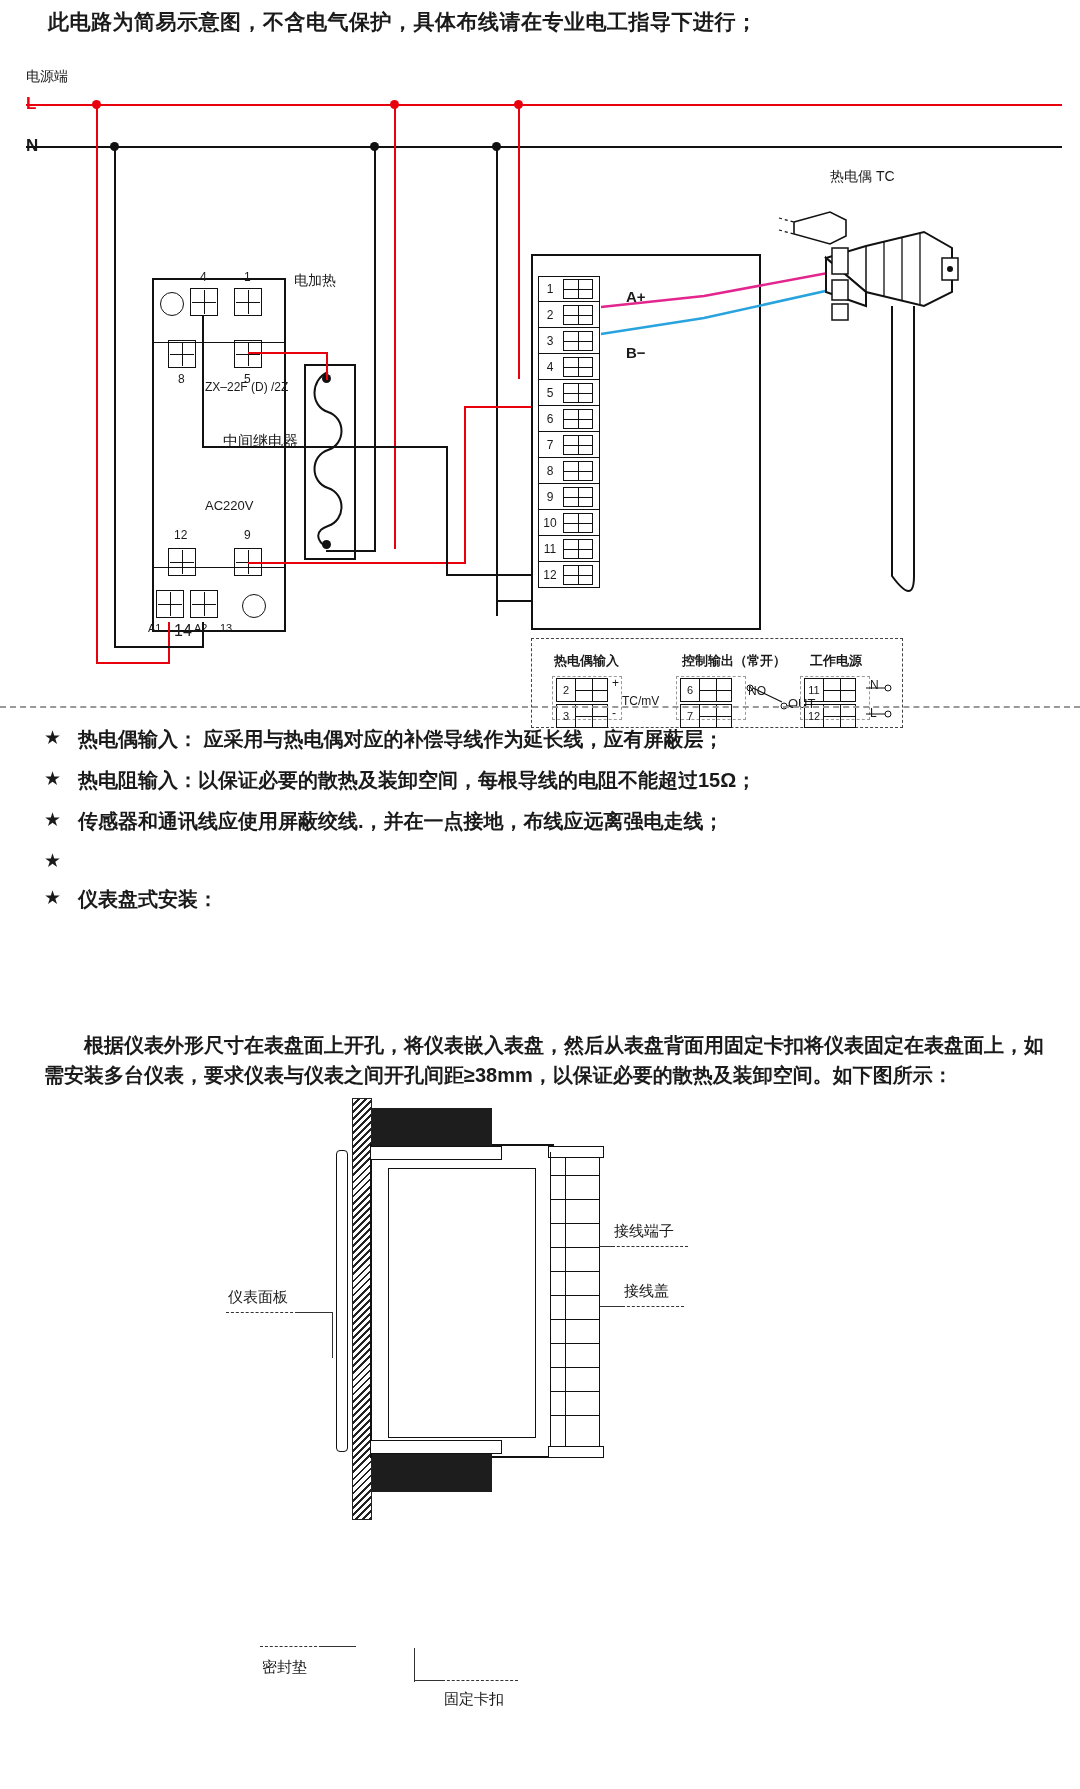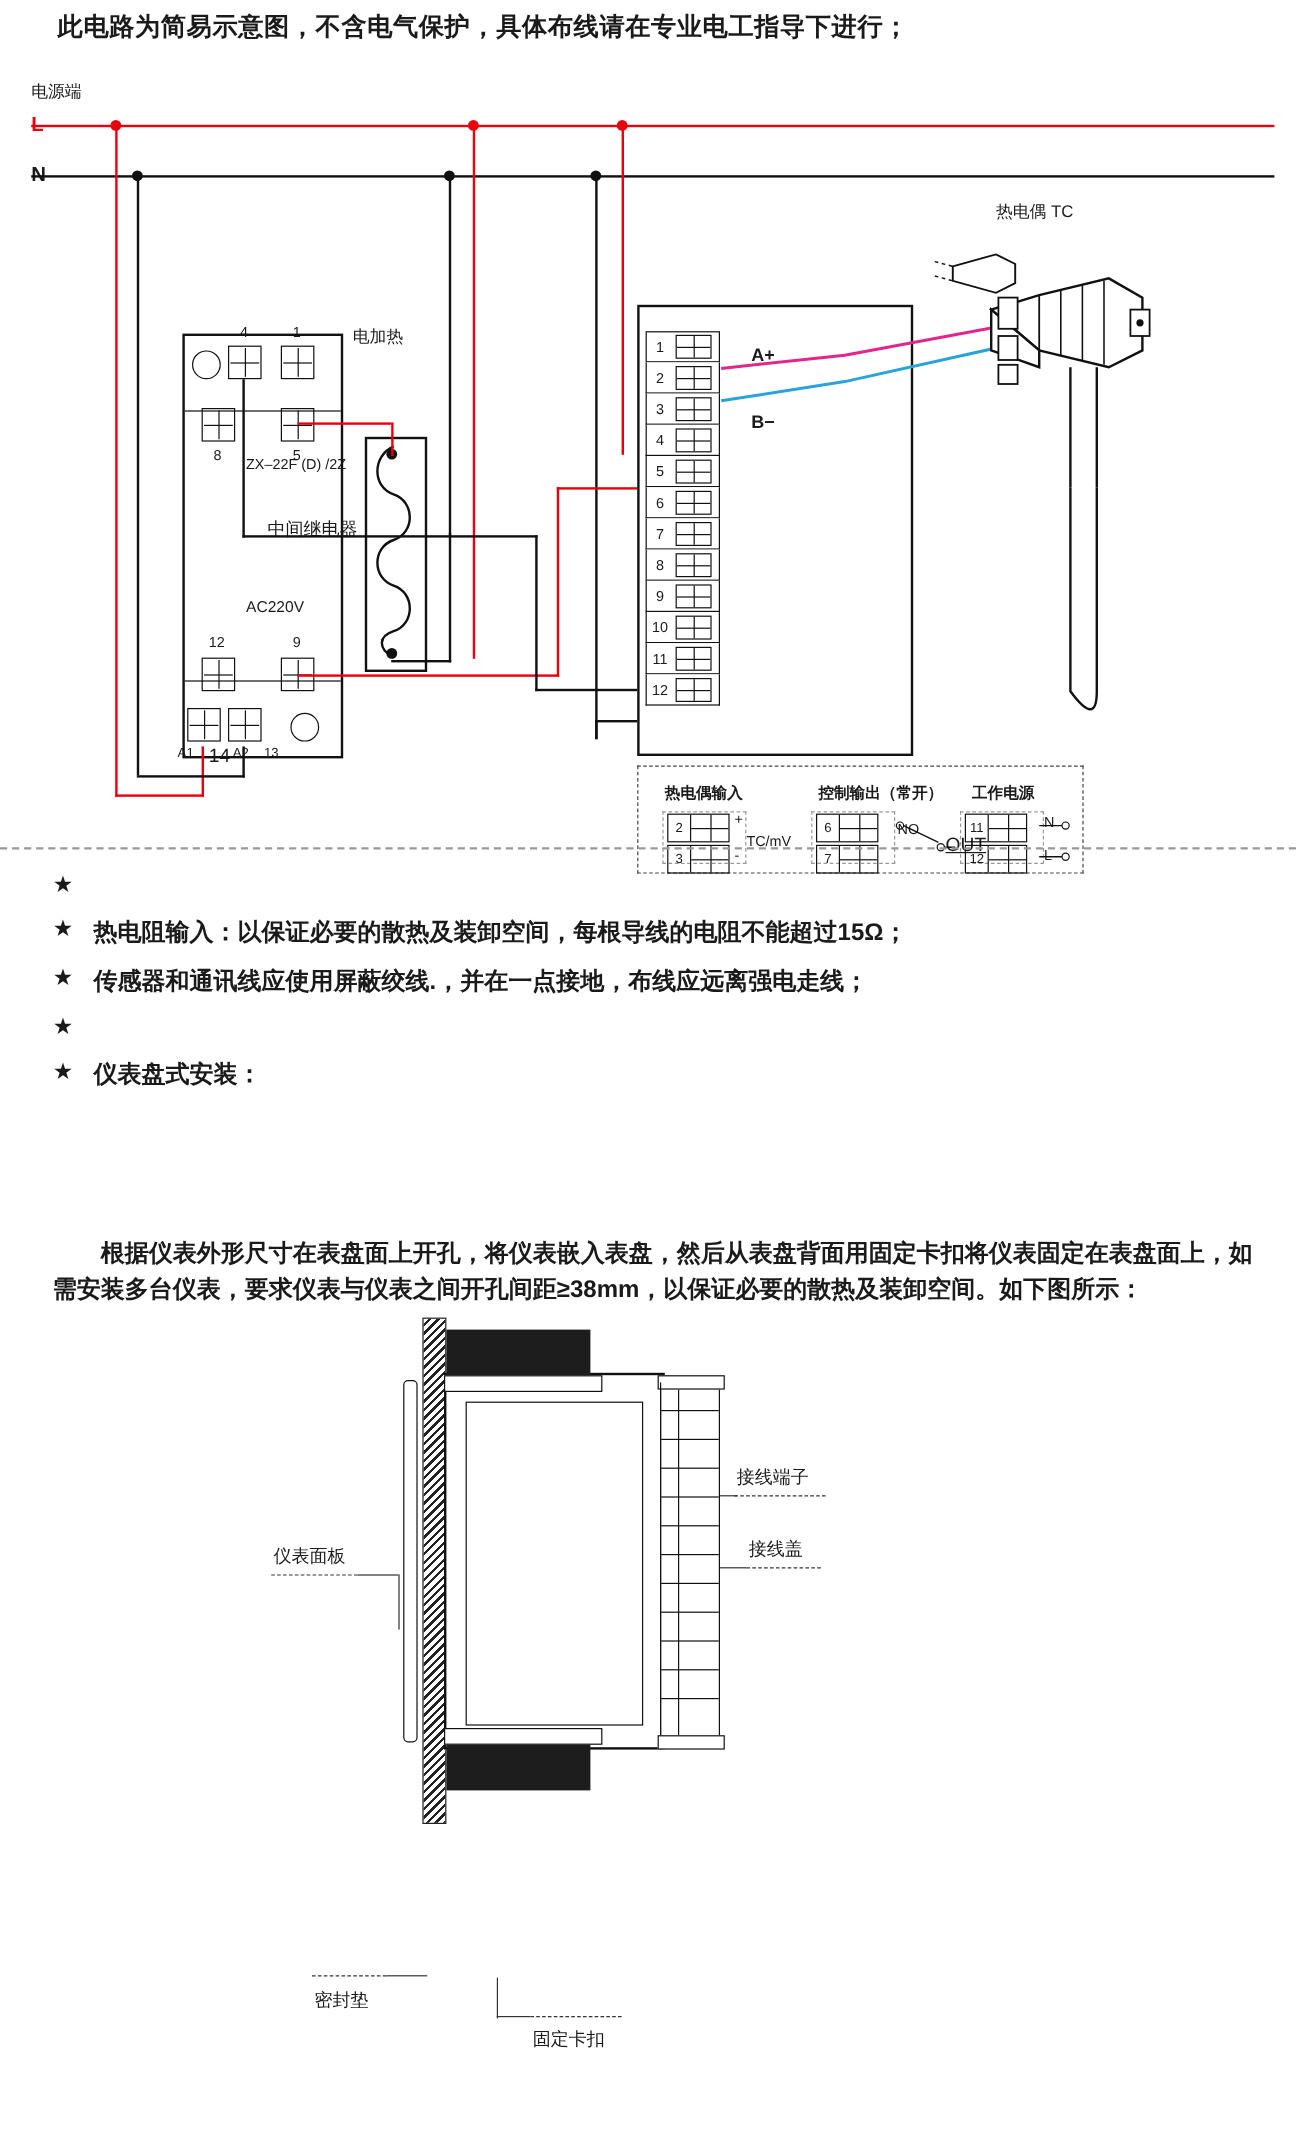--- a/index.html
+++ b/index.html
@@ -281,21 +281,21 @@
     <div class="lg-sub" style="left:672px;top:620px;width:68px;height:42px;"></div>
     <div class="mini" style="left:676px;top:622px;">
         <span class="n">6</span>
         <span class="sq"></span>
       </div>
     <div class="mini" style="left:676px;top:648px;">
         <span class="n">7</span>
         <span class="sq"></span>
       </div>
     <div class="lbl" style="left:744px;top:628px;font-size:12px;">NO</div>
-    <div class="lbl" style="left:784px;top:640px;font-size:16px;text-decoration:underline;">OUT</div>
+    <div class="lbl" style="left:784px;top:640px;font-size:13px;">OUT</div>
     <svg style="position:absolute;left:740px;top:616px;" width="56" height="52">
       <circle cx="6" cy="16" r="3" fill="none" stroke="#111"></circle>
       <circle cx="40" cy="34" r="3" fill="none" stroke="#111"></circle>
       <path d="M9 16 L38 30" stroke="#111" stroke-width="1.2"></path>
       <path d="M43 34 L52 34" stroke="#111" stroke-width="1.2"></path>
     </svg>
 
     <div class="lg-title" style="left:806px;top:596px;">工作电源</div>
     <div class="lg-sub" style="left:796px;top:620px;width:68px;height:42px;"></div>
     <div class="mini" style="left:800px;top:622px;">
@@ -314,20 +314,21 @@
       <path d="M6 14 L25 14 M6 40 L25 40" stroke="#111" stroke-width="1.2"></path>
     </svg>
 
   </div>
 
   <div class="divider"></div>
 
   <div class="bullets">
     <div class="bline">
         <span class="star">★</span>
+        <span>热电偶输入：  应采用与热电偶对应的补偿导线作为延长线，应有屏蔽层；</span>
       </div>
     <div class="bline">
         <span class="star">★</span>
         <span>热电阻输入：以保证必要的散热及装卸空间，每根导线的电阻不能超过15Ω；</span>
       </div>
     <div class="bline">
         <span class="star">★</span>
         <span>传感器和通讯线应使用屏蔽绞线.，并在一点接地，布线应远离强电走线；</span>
       </div>
     <div class="bline">

